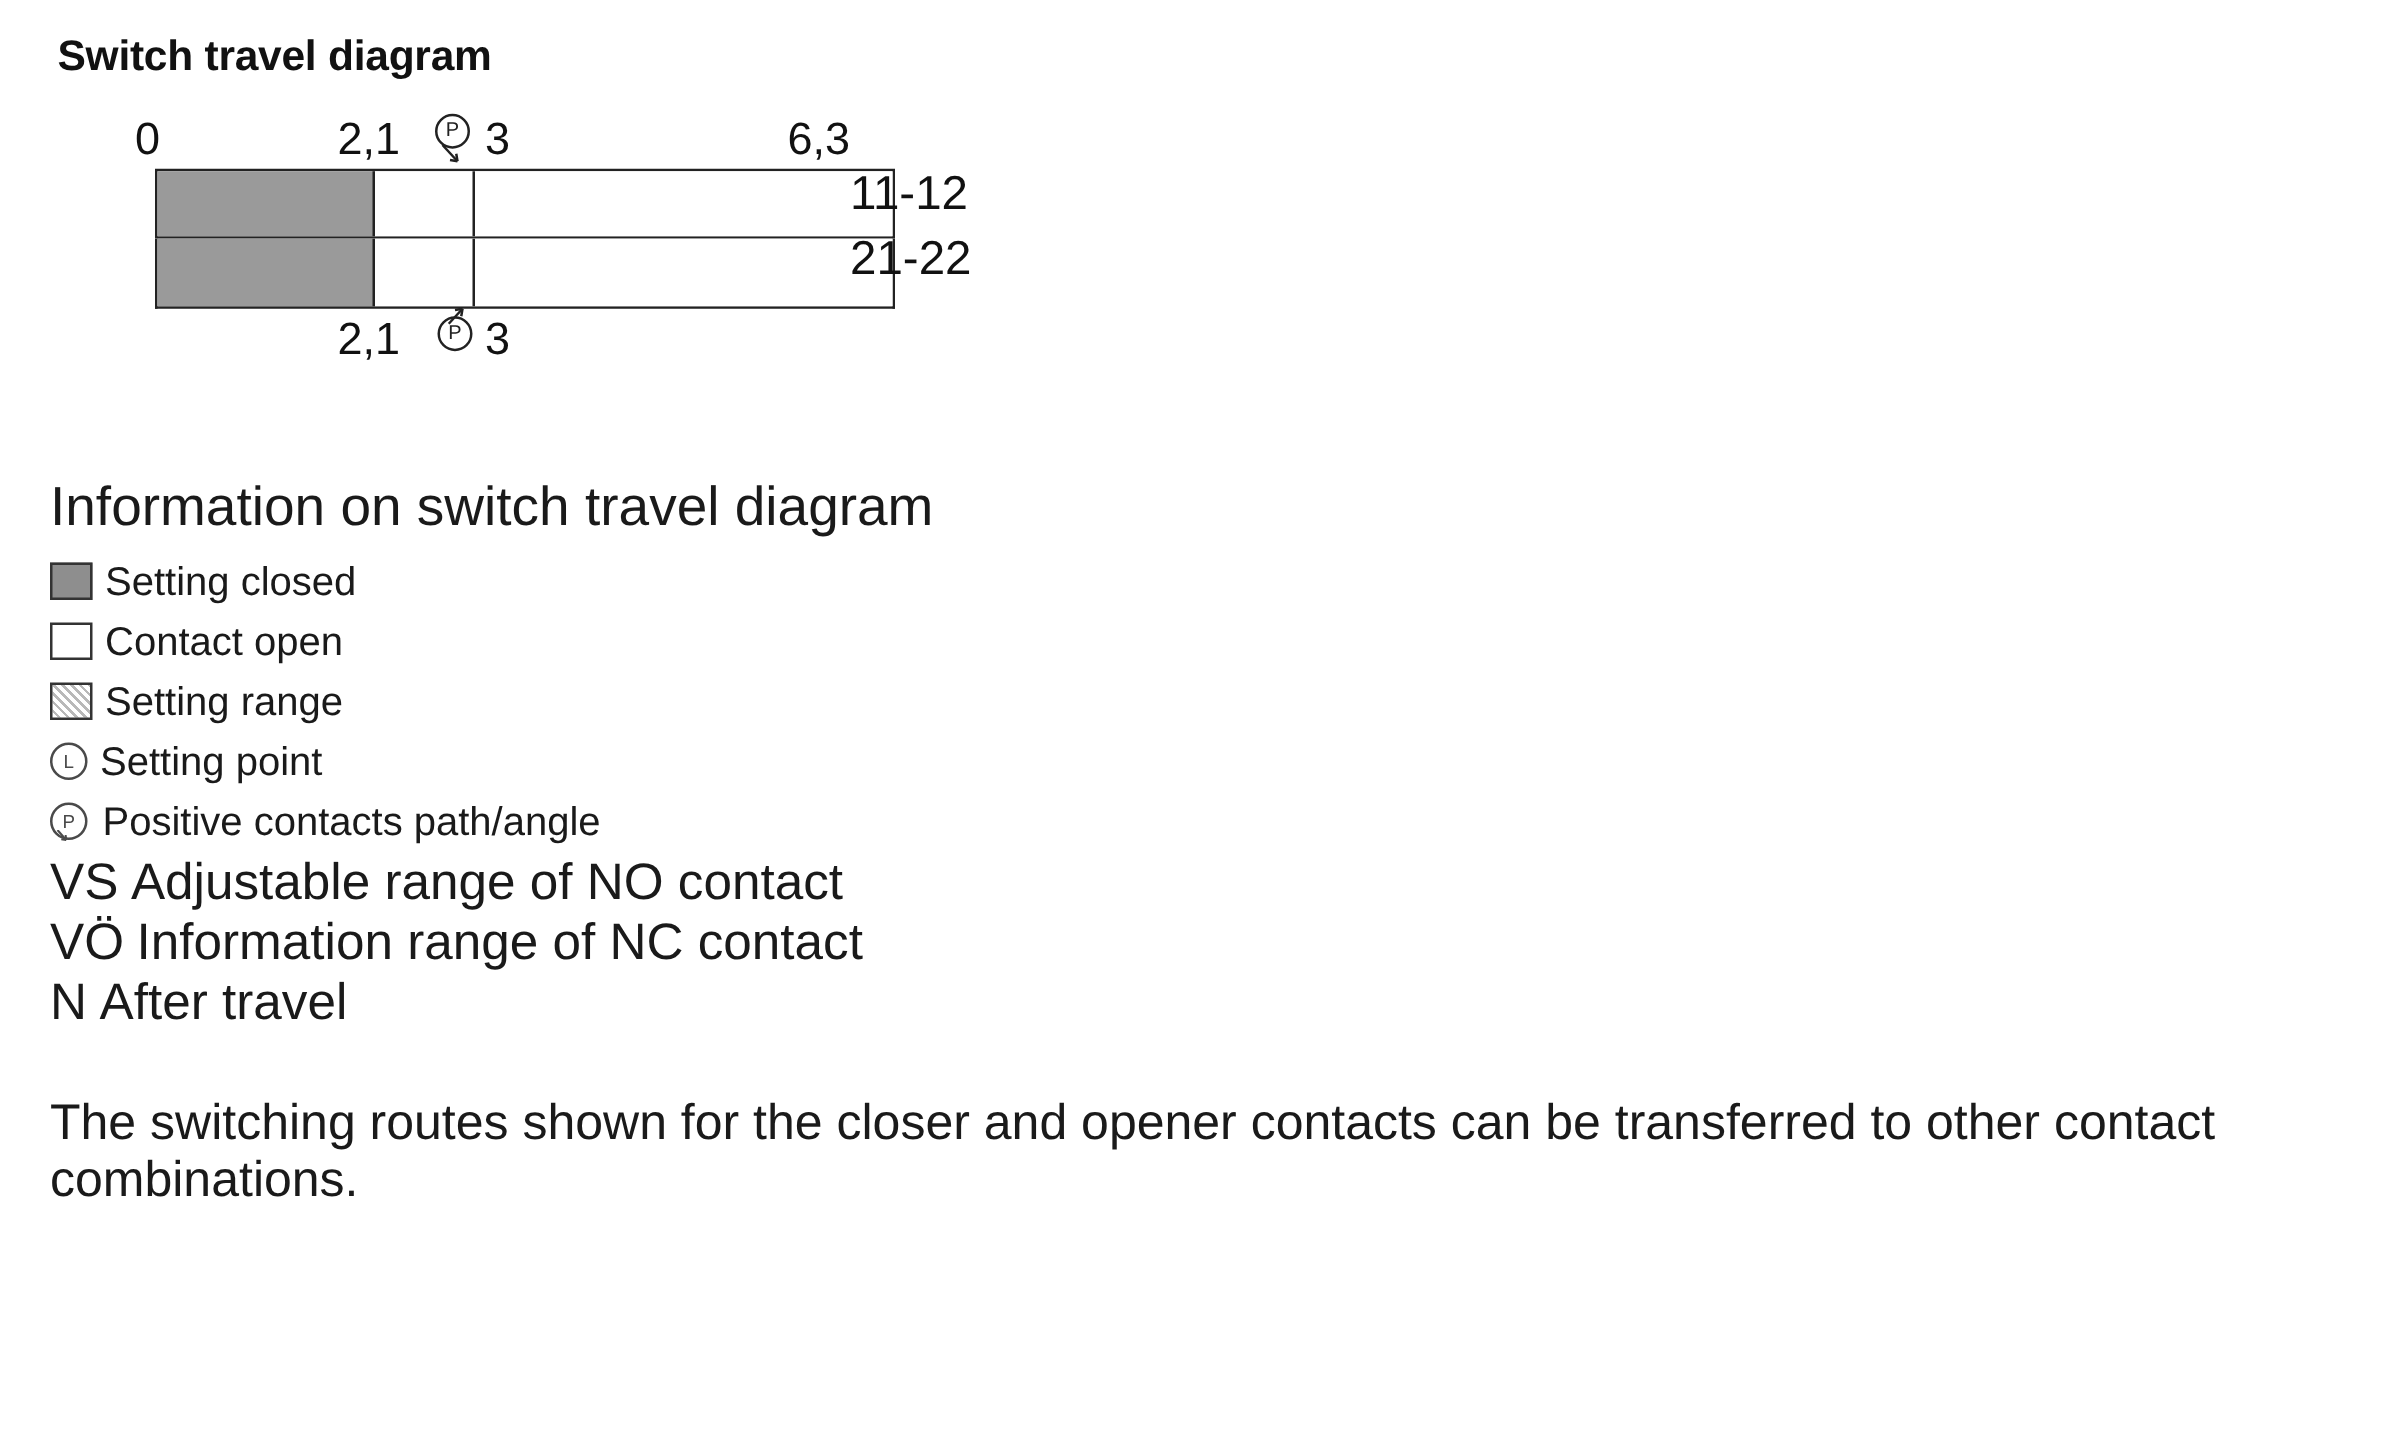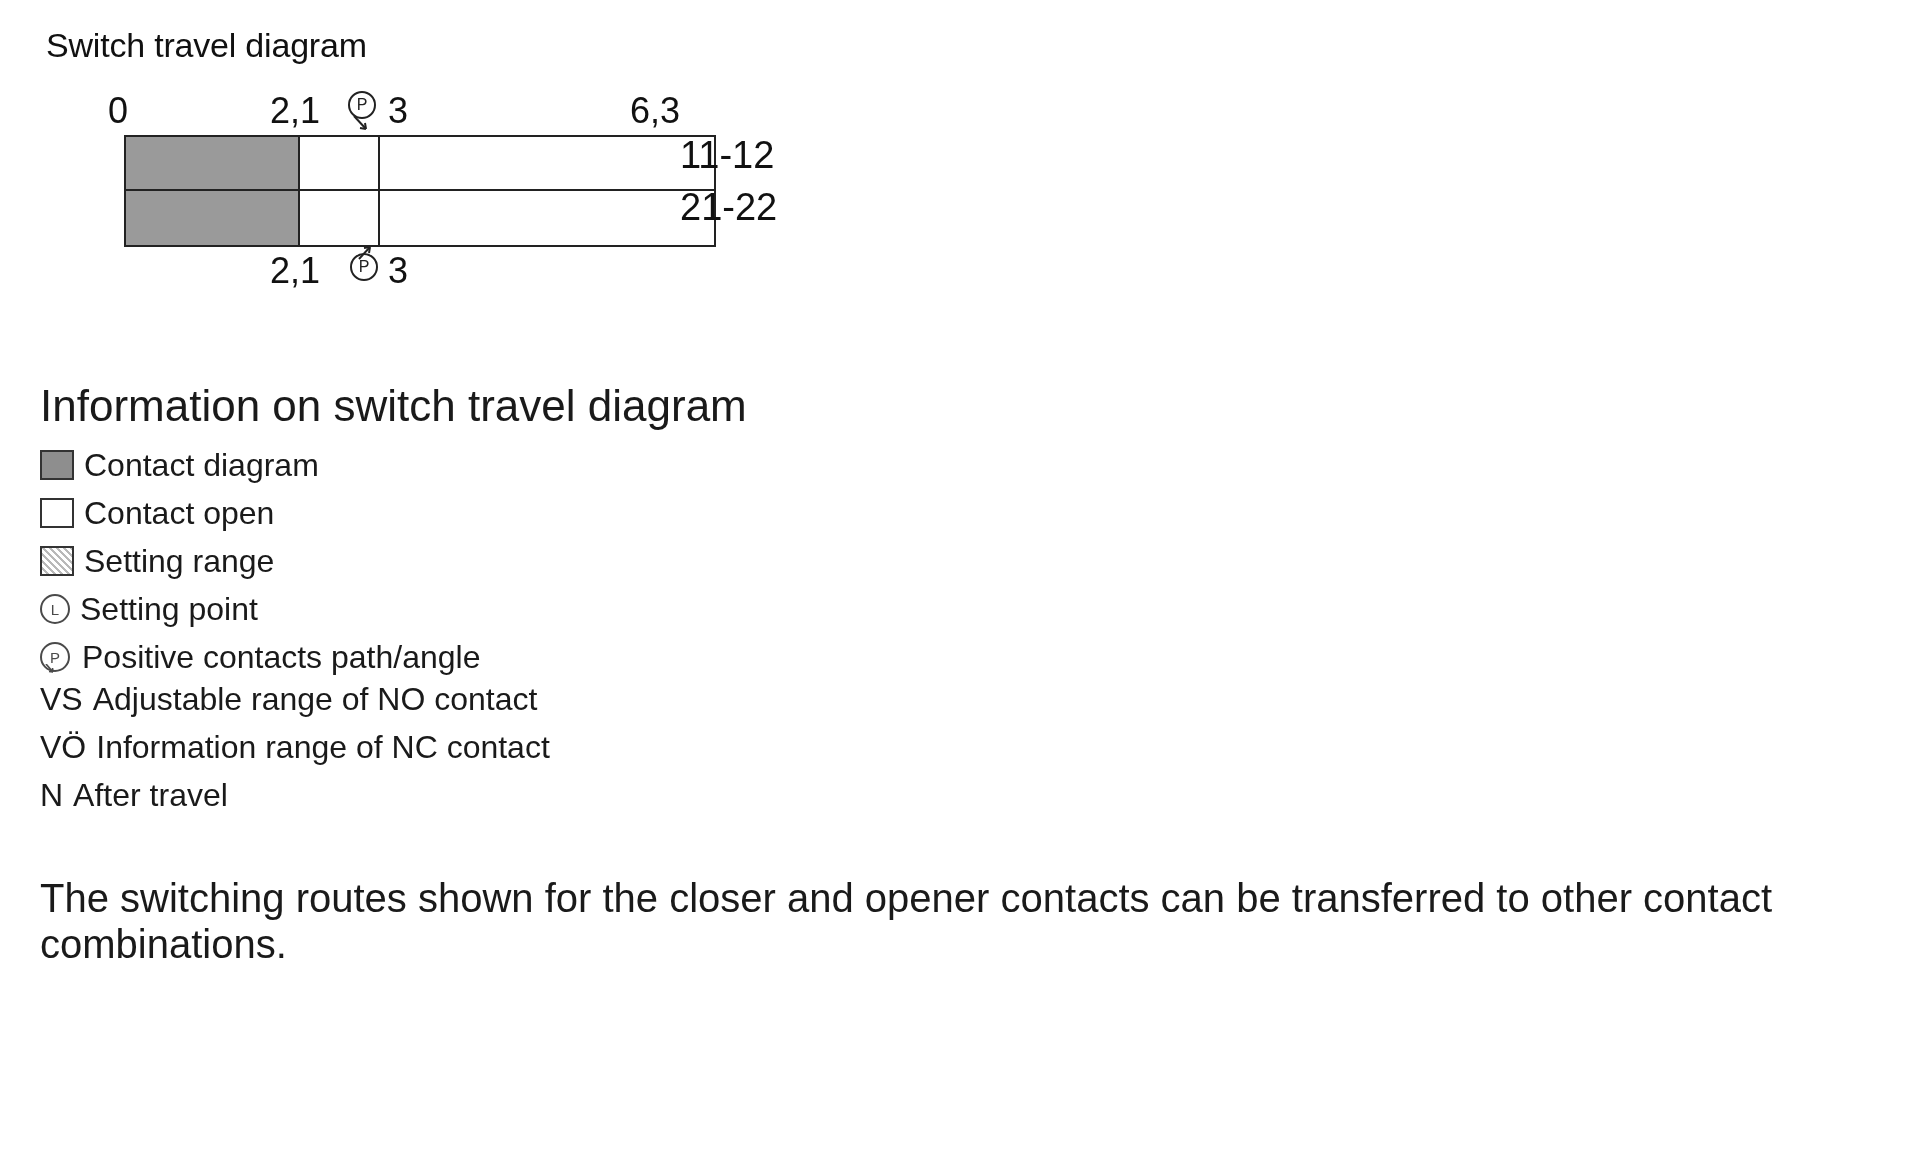--- a/index.html
+++ b/index.html
@@ -16,21 +16,21 @@
     overflow: hidden;
   }
   .page {
     position: absolute;
     left: 40px;
     top: 26px;
     width: 1840px;
   }
   .title {
     font-size: 34px;
-    font-weight: normal;
+    font-weight: bold;
     letter-spacing: -0.2px;
     margin: 0 0 0 6px;
     color: #111;
   }
 
   
   .diagram {
     position: relative;
     margin-top: 26px;
     height: 270px;
@@ -188,23 +188,23 @@
   }
   .mini-wrap .tail {
     position: absolute;
     left: 5px;
     top: 24px;
     width: 12px;
     height: 10px;
   }
   .legend-text-item {
     display: flex;
-    align-items: flex-start;
+    align-items: flex-end;
     height: 48px;
-    font-size: 32px;
+    font-size: 41px;
     color: #1a1a1a;
   }
   .abbr { margin-right: 10px; }
 
   .footnote {
     margin-top: 50px;
     font-size: 40px;
     line-height: 46px;
     color: #1a1a1a;
     max-width: 1830px;
@@ -261,21 +261,21 @@
       </span>
       <span class="tick-label btick-3" style="position:absolute">3</span>
     </div>
   </div>
 
   <div class="legend">
     <div class="legend-head">Information on switch travel diagram</div>
 
     <div class="legend-item">
       <span class="swatch closed"></span>
-      <span>Contact diagram</span>
+      <span>Setting closed</span>
     </div>
 
     <div class="legend-item">
       <span class="swatch open"></span>
       <span>Contact open</span>
     </div>
 
     <div class="legend-item">
       <span class="swatch range"></span>
       <span>Setting range</span>

